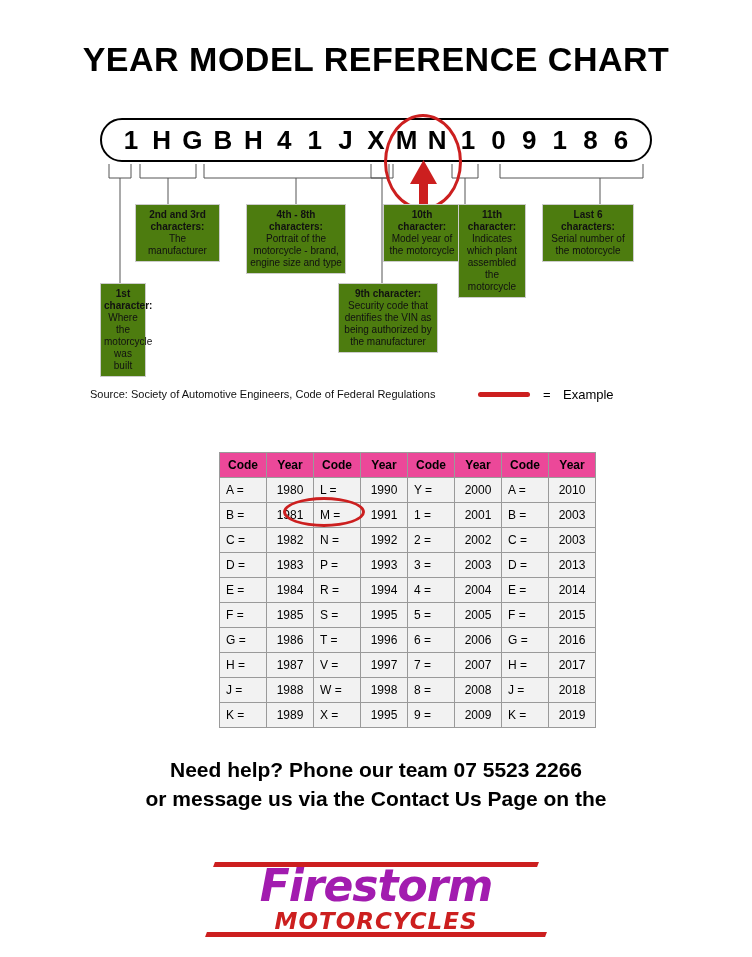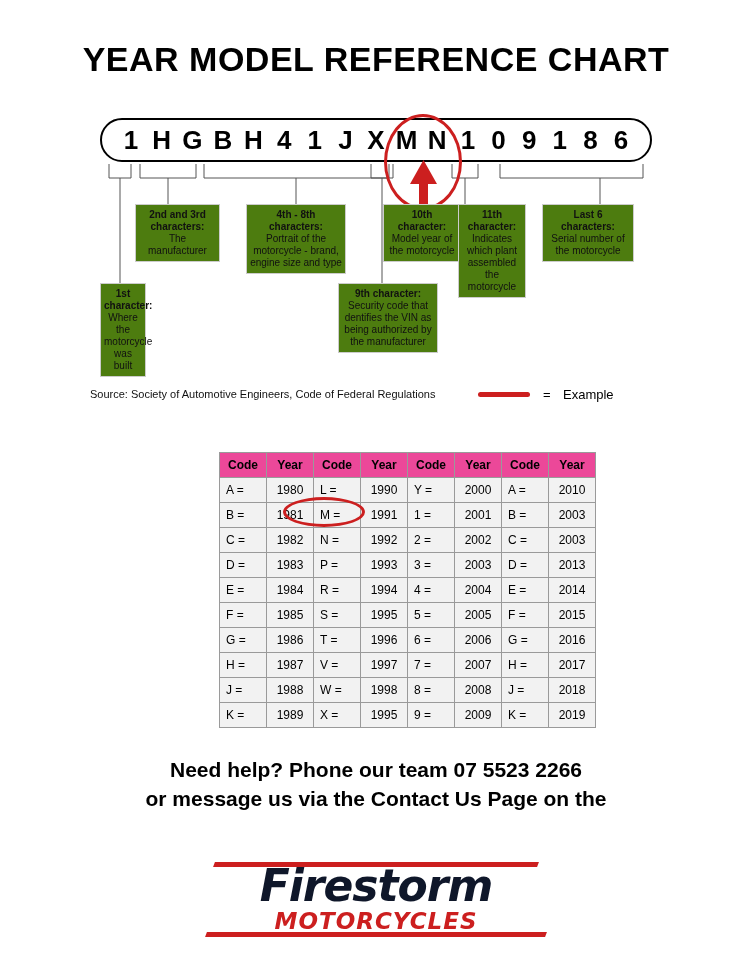--- a/index.html
+++ b/index.html
@@ -174,21 +174,21 @@
   .logo-word {
     position: absolute;
     left: 0;
     top: 0;
     width: 360px;
     text-align: center;
     font-family: "DejaVu Sans", sans-serif;
     font-size: 44px;
     font-weight: bold;
     font-style: italic;
-    color: #0f172a;
+    color: #a21caf;
     letter-spacing: -1px;
   }
   .logo-sub {
     position: absolute;
     left: 0;
     top: 48px;
     width: 360px;
     text-align: center;
     font-family: "DejaVu Sans", sans-serif;
     font-size: 23px;

